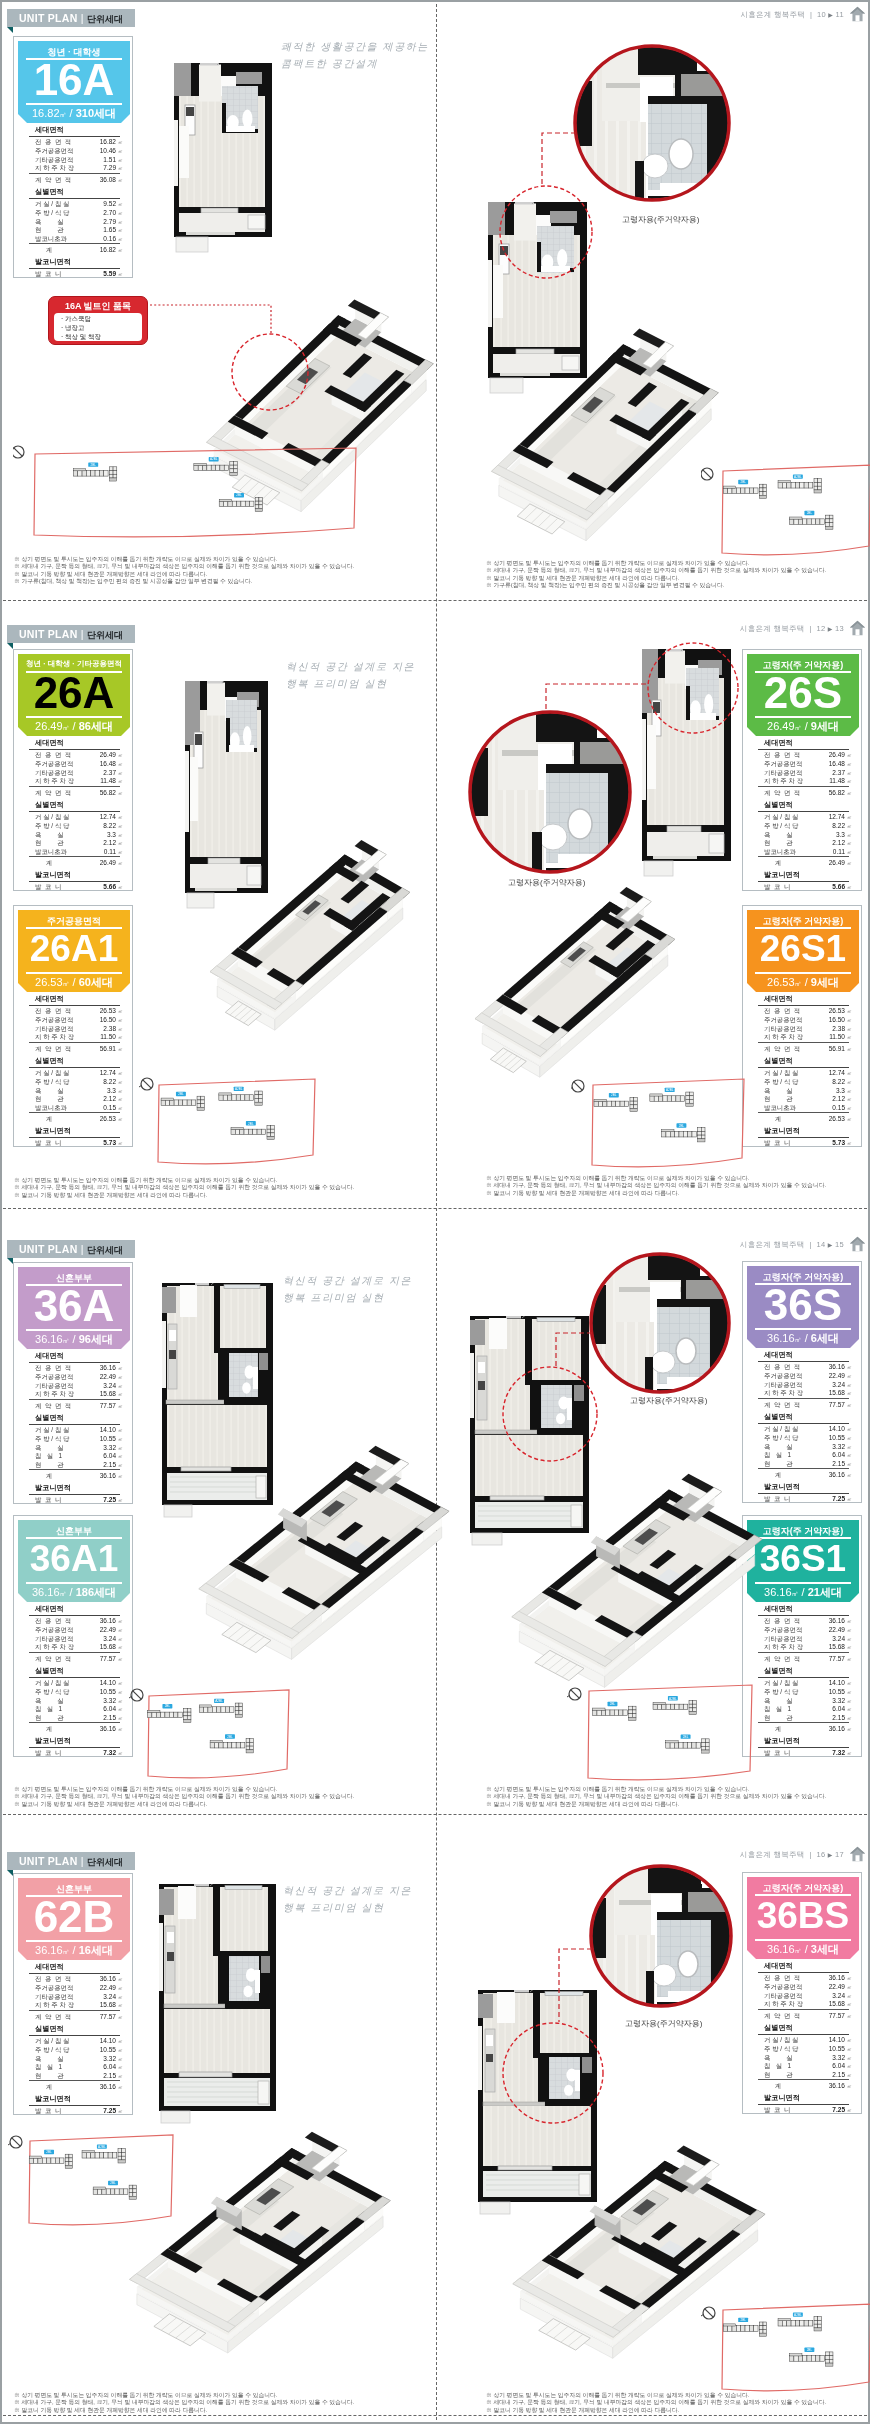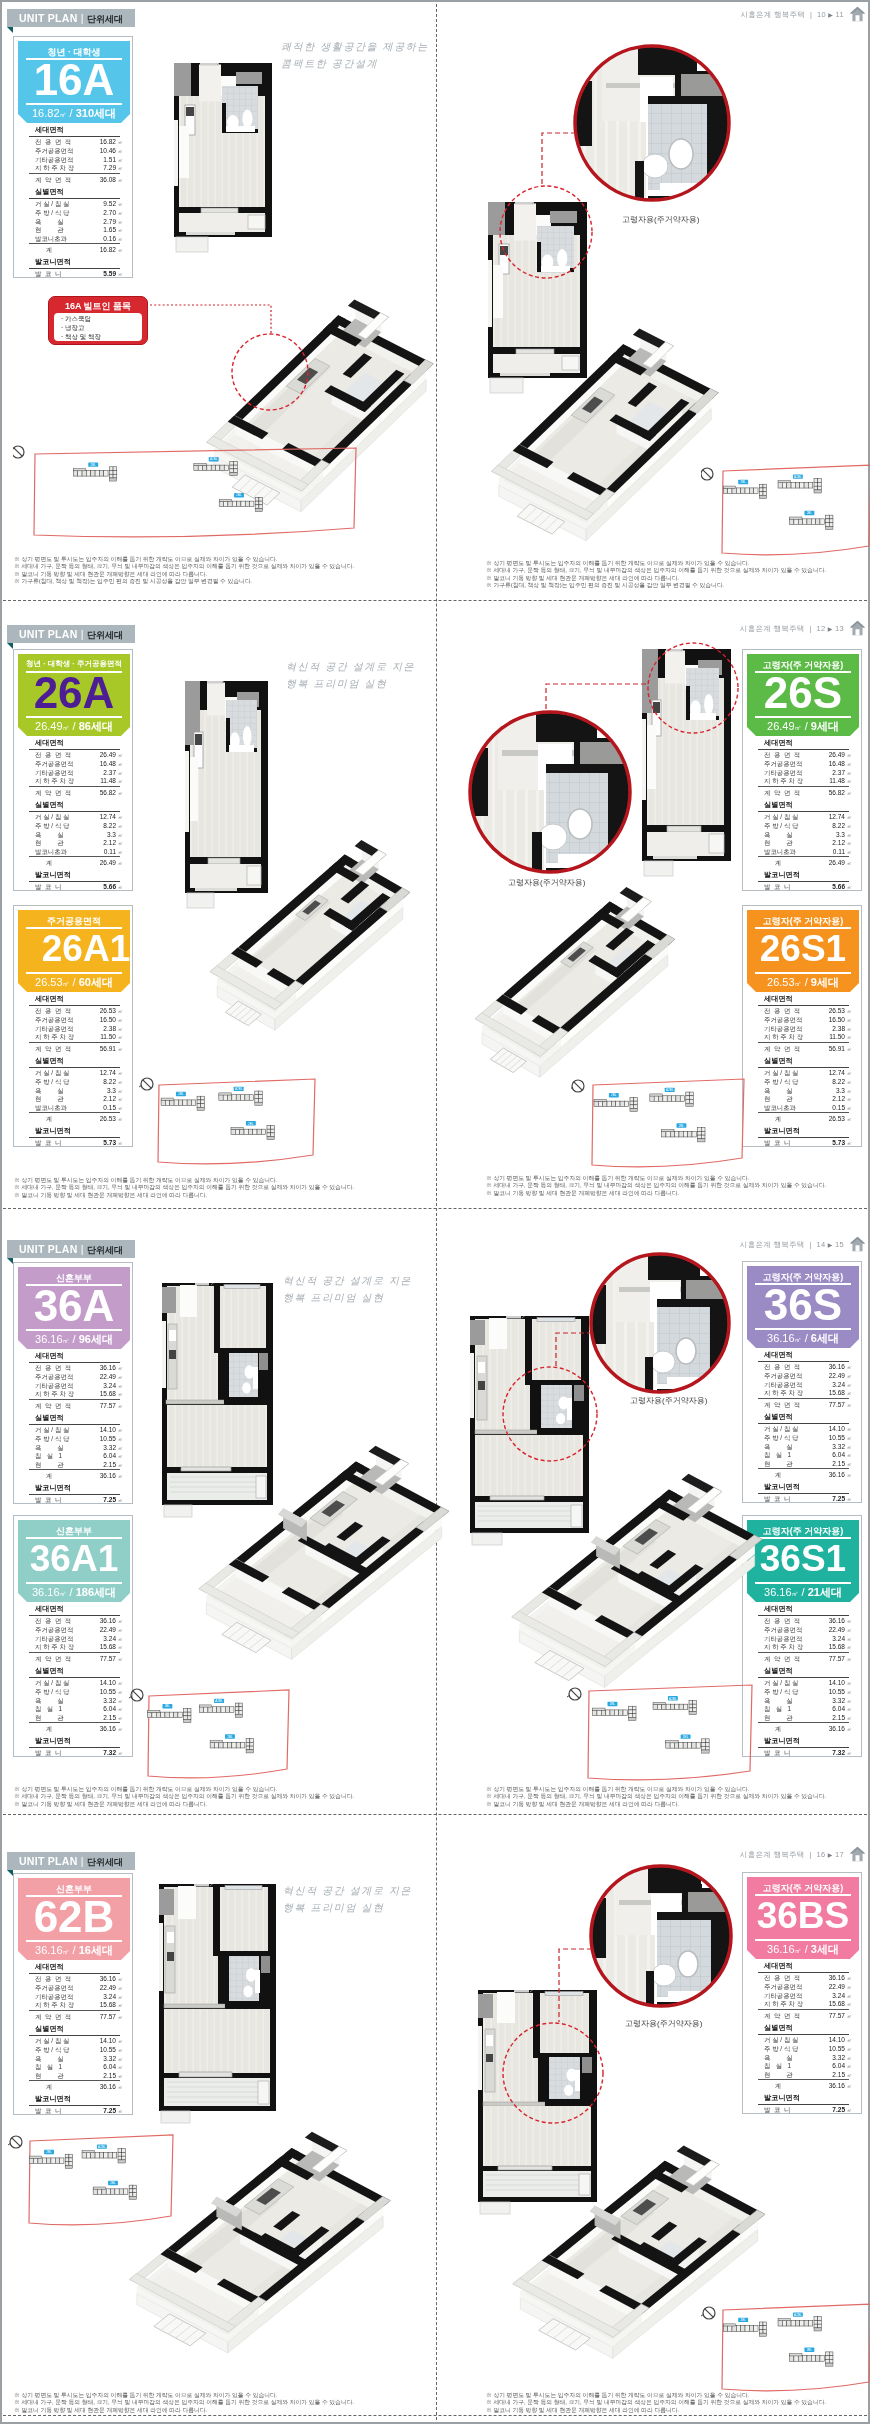--- a/index.html
+++ b/index.html
@@ -529,23 +529,23 @@
 <div style="position:absolute;left:620px;top:624px;width:224px;text-align:right;font-size:7.5px;color:#959ba1;letter-spacing:0.3px;">시흥은계 행복주택&nbsp;&nbsp;|&nbsp;&nbsp;12 <span style="color:#7b8186;font-size:6px;">▶</span> 13</div>
 
 <svg style="position:absolute;left:849px;top:620px;" width="17" height="16" viewBox="0 0 20 19">
 <path d="M10 1 L19 9 H16 V18 H4 V9 H1 Z" fill="#a2aaaf"></path>
       <path d="M10 1 L19 9 H16 L10 3.6 L4 9 H1 Z" fill="#8b9499"></path>
       <rect x="7.6" y="11" width="4.8" height="7" fill="#fff"></rect>
     </svg>
 
 <div style="position:absolute;left:13px;top:649px;width:120px;height:242px;background:#fff;border:1px solid #b5bdc2;">
 <div style="position:absolute;left:4px;top:4px;width:112px;height:82px;background:#a7c826;clip-path:polygon(0 0,100% 0,100% calc(100% - 9px),calc(100% - 9px) 100%,9px 100%,0 calc(100% - 9px));">
-<div style="position:absolute;left:0;top:5px;width:100%;text-align:center;color:#fff;font-size:7.5px;font-weight:bold;letter-spacing:0px;white-space:nowrap;">청년 · 대학생 · 주거공용면적</div>
+<div style="position:absolute;left:0;top:5px;width:100%;text-align:center;color:#fff;font-size:7.5px;font-weight:bold;letter-spacing:0px;white-space:nowrap;">청년 · 대학생 · 기타공용면적</div>
 <div style="position:absolute;left:8px;top:17px;width:96px;height:1.5px;background:#fff;"></div>
-<div style="position:absolute;left:0;top:16px;width:100%;height:46px;line-height:46px;text-align:center;color:#4c1d95;font-size:44px;font-weight:bold;">26A</div>
+<div style="position:absolute;left:0;top:16px;width:100%;height:46px;line-height:46px;text-align:center;color:#000000;font-size:44px;font-weight:bold;">26A</div>
 <div style="position:absolute;left:8px;top:62px;width:96px;height:1.5px;background:#fff;"></div>
 <div style="position:absolute;left:0;top:65px;width:100%;text-align:center;color:#fff;font-size:11px;white-space:nowrap;">26.49<span style="font-size:7px;">㎡</span> / <b>86세대</b></div>
 </div>
 <div style="position:absolute;left:21px;top:88px;font-size:7.2px;font-weight:bold;color:#222;">세대면적</div>
 <div style="position:absolute;left:15px;top:98.5px;width:91px;height:1.3px;background:#444;"></div>
 <div style="position:absolute;left:21px;top:101.0px;width:44px;font-size:6.4px;color:#333;white-space:nowrap;">전&nbsp;&nbsp;용&nbsp;&nbsp;면&nbsp;&nbsp;적</div>
 <div style="position:absolute;left:55px;top:101.0px;width:47px;font-size:6.5px;font-weight:normal;color:#222;text-align:right;">26.49</div>
 <div style="position:absolute;left:104px;top:102.0px;font-size:5px;color:#666;">㎡</div>
 <div style="position:absolute;left:21px;top:109.8px;width:44px;font-size:6.4px;color:#333;white-space:nowrap;">주거공용면적</div>
 <div style="position:absolute;left:55px;top:109.8px;width:47px;font-size:6.5px;font-weight:normal;color:#222;text-align:right;">16.48</div>
@@ -585,21 +585,21 @@
 <div style="position:absolute;left:15px;top:230.5px;width:91px;height:1.3px;background:#444;"></div>
 <div style="position:absolute;left:21px;top:233px;width:44px;font-size:6.4px;color:#333;white-space:nowrap;">발&nbsp;&nbsp;코&nbsp;&nbsp;니</div>
 <div style="position:absolute;left:55px;top:233px;width:47px;font-size:6.5px;font-weight:bold;color:#222;text-align:right;">5.66</div>
 <div style="position:absolute;left:104px;top:234px;font-size:5px;color:#666;">㎡</div>
 </div>
 
 <div style="position:absolute;left:13px;top:905px;width:120px;height:242px;background:#fff;border:1px solid #b5bdc2;">
 <div style="position:absolute;left:4px;top:4px;width:112px;height:82px;background:#f5b31d;clip-path:polygon(0 0,100% 0,100% calc(100% - 9px),calc(100% - 9px) 100%,9px 100%,0 calc(100% - 9px));">
 <div style="position:absolute;left:0;top:5px;width:100%;text-align:center;color:#fff;font-size:9px;font-weight:bold;letter-spacing:0px;white-space:nowrap;">주거공용면적</div>
 <div style="position:absolute;left:8px;top:17px;width:96px;height:1.5px;background:#fff;"></div>
-<div style="position:absolute;left:12px;top:16px;width:100%;height:46px;line-height:46px;text-align:center;color:#fff;font-size:37px;font-weight:bold;">26A1</div>
+<div style="position:absolute;left:0;top:16px;width:100%;height:46px;line-height:46px;text-align:center;color:#fff;font-size:37px;font-weight:bold;">26A1</div>
 <div style="position:absolute;left:8px;top:62px;width:96px;height:1.5px;background:#fff;"></div>
 <div style="position:absolute;left:0;top:65px;width:100%;text-align:center;color:#fff;font-size:11px;white-space:nowrap;">26.53<span style="font-size:7px;">㎡</span> / <b>60세대</b></div>
 </div>
 <div style="position:absolute;left:21px;top:88px;font-size:7.2px;font-weight:bold;color:#222;">세대면적</div>
 <div style="position:absolute;left:15px;top:98.5px;width:91px;height:1.3px;background:#444;"></div>
 <div style="position:absolute;left:21px;top:101.0px;width:44px;font-size:6.4px;color:#333;white-space:nowrap;">전&nbsp;&nbsp;용&nbsp;&nbsp;면&nbsp;&nbsp;적</div>
 <div style="position:absolute;left:55px;top:101.0px;width:47px;font-size:6.5px;font-weight:normal;color:#222;text-align:right;">26.53</div>
 <div style="position:absolute;left:104px;top:102.0px;font-size:5px;color:#666;">㎡</div>
 <div style="position:absolute;left:21px;top:109.8px;width:44px;font-size:6.4px;color:#333;white-space:nowrap;">주거공용면적</div>
 <div style="position:absolute;left:55px;top:109.8px;width:47px;font-size:6.5px;font-weight:normal;color:#222;text-align:right;">16.50</div>

